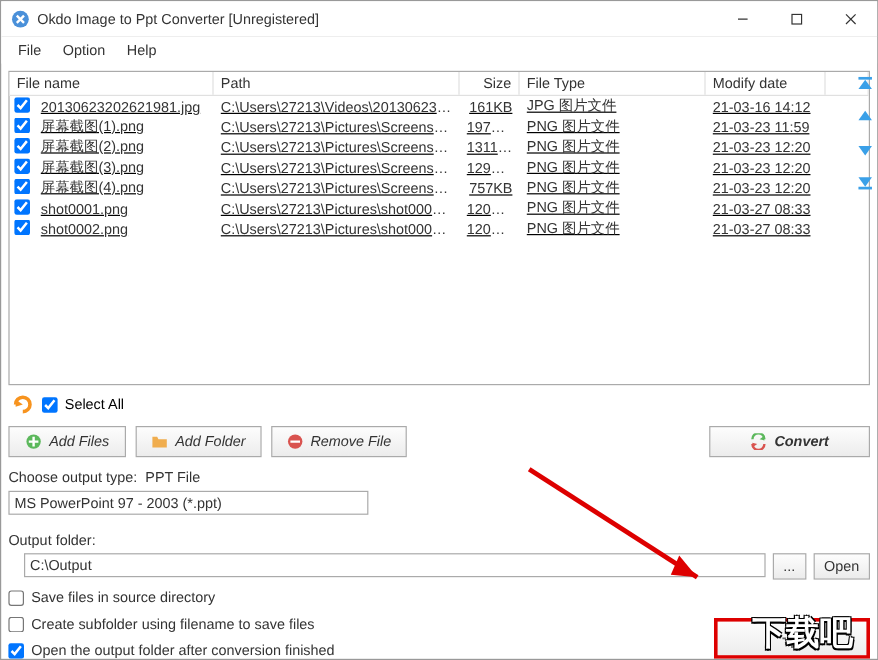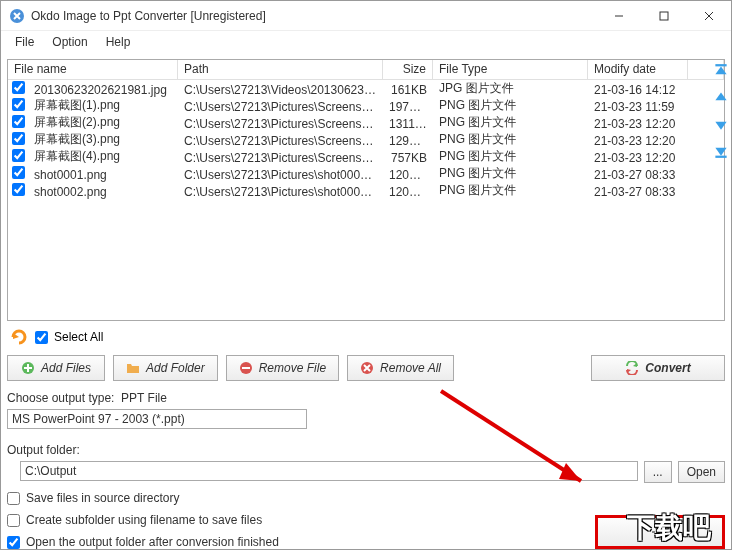--- a/index.html
+++ b/index.html
@@ -15,21 +15,21 @@
 .filelist { border: 1px solid #aaa; background: #fff; position: relative; }
 .filelist-headers { display: flex; height: 20px; background: #fff; border-bottom: 1px solid #e0e0e0; }
 .filelist-headers div { border-right: 1px solid #e0e0e0; padding: 2px 6px; color: #333; overflow: hidden; white-space: nowrap; }
 .col-check { width: 20px; flex-shrink: 0; }
 .col-name { width: 150px; flex-shrink: 0; }
 .col-path { width: 205px; flex-shrink: 0; }
 .col-size { width: 50px; flex-shrink: 0; text-align: right; }
 .col-type { width: 155px; flex-shrink: 0; }
 .col-date { width: 100px; flex-shrink: 0; }
 .filelist-body { height: 240px; overflow: auto; }
-.filelist-row { display: flex; height: 17px; align-items: flex-end; }
+.filelist-row { display: flex; height: 17px; align-items: center; text-decoration: underline; }
 .filelist-row > div { padding: 0 6px; overflow: hidden; white-space: nowrap; text-overflow: ellipsis; color: #333; }
 .filelist-row .col-check { padding: 0 0 0 4px; }
 .filelist-row input[type=checkbox] { width: 13px; height: 13px; }
 .side-arrows { position: absolute; right: -2px; top: 62px; width: 24px; display: flex; flex-direction: column; gap: 8px; align-items: center; }
 .side-arrows svg { width: 18px; height: 18px; }
 .selectall-row { display: flex; align-items: center; gap: 6px; padding: 6px 2px 8px; }
 .selectall-row .undo-icon { width: 20px; height: 20px; }
 .btn-row { display: flex; gap: 8px; padding: 0 0 10px; }
 .btn { height: 26px; border: 1px solid #aaa; background: linear-gradient(#fdfdfd,#ececec); display: inline-flex; align-items: center; justify-content: center; gap: 6px; padding: 0 12px; min-width: 98px; color: #333; cursor: pointer; font-style: italic; }
 .btn .ico { width: 14px; height: 14px; }
@@ -195,27 +195,20 @@
         </svg>
       <span>Add Folder</span>
     </div>
     <div class="btn">
       <svg class="ico" viewBox="0 0 14 14">
           <circle cx="7" cy="7" r="6" fill="#d9534f"></circle>
           <path d="M3 7 L11 7" stroke="#fff" stroke-width="2"></path>
         </svg>
       <span>Remove File</span>
     </div>
-    <div class="btn">
-      <svg class="ico" viewBox="0 0 14 14">
-          <circle cx="7" cy="7" r="6" fill="#d9534f"></circle>
-          <path d="M4 4 L10 10 M10 4 L4 10" stroke="#fff" stroke-width="2"></path>
-        </svg>
-      <span>Remove All</span>
-    </div>
     <div class="spacer"></div>
     <div class="btn convert-btn">
       <svg class="ico" viewBox="0 0 14 14">
           <path d="M2 5 A5 5 0 0 1 12 5" fill="none" stroke="#5cb85c" stroke-width="2"></path>
           <path d="M12 9 A5 5 0 0 1 2 9" fill="none" stroke="#d9534f" stroke-width="2"></path>
           <path d="M12 2 L12 6 L8 5 Z" fill="#5cb85c"></path>
           <path d="M2 12 L2 8 L6 9 Z" fill="#d9534f"></path>
         </svg>
       <span>Convert</span>
     </div>

